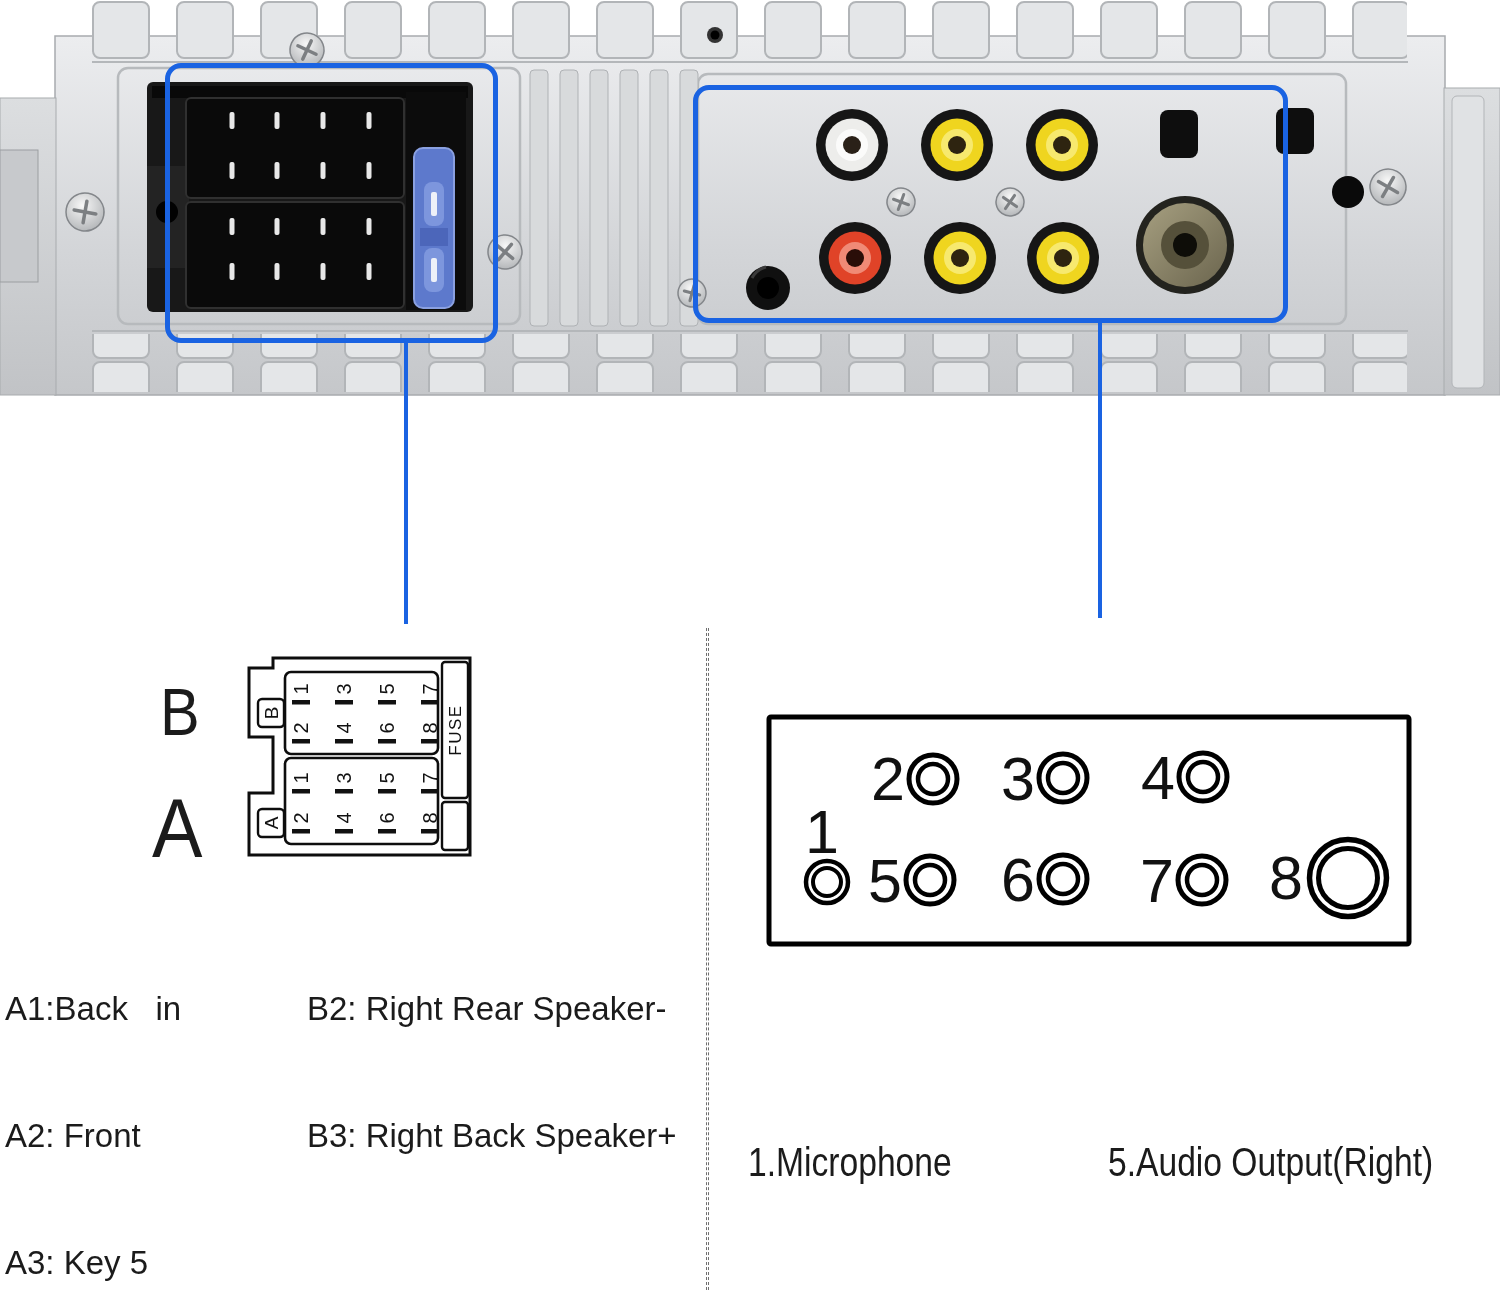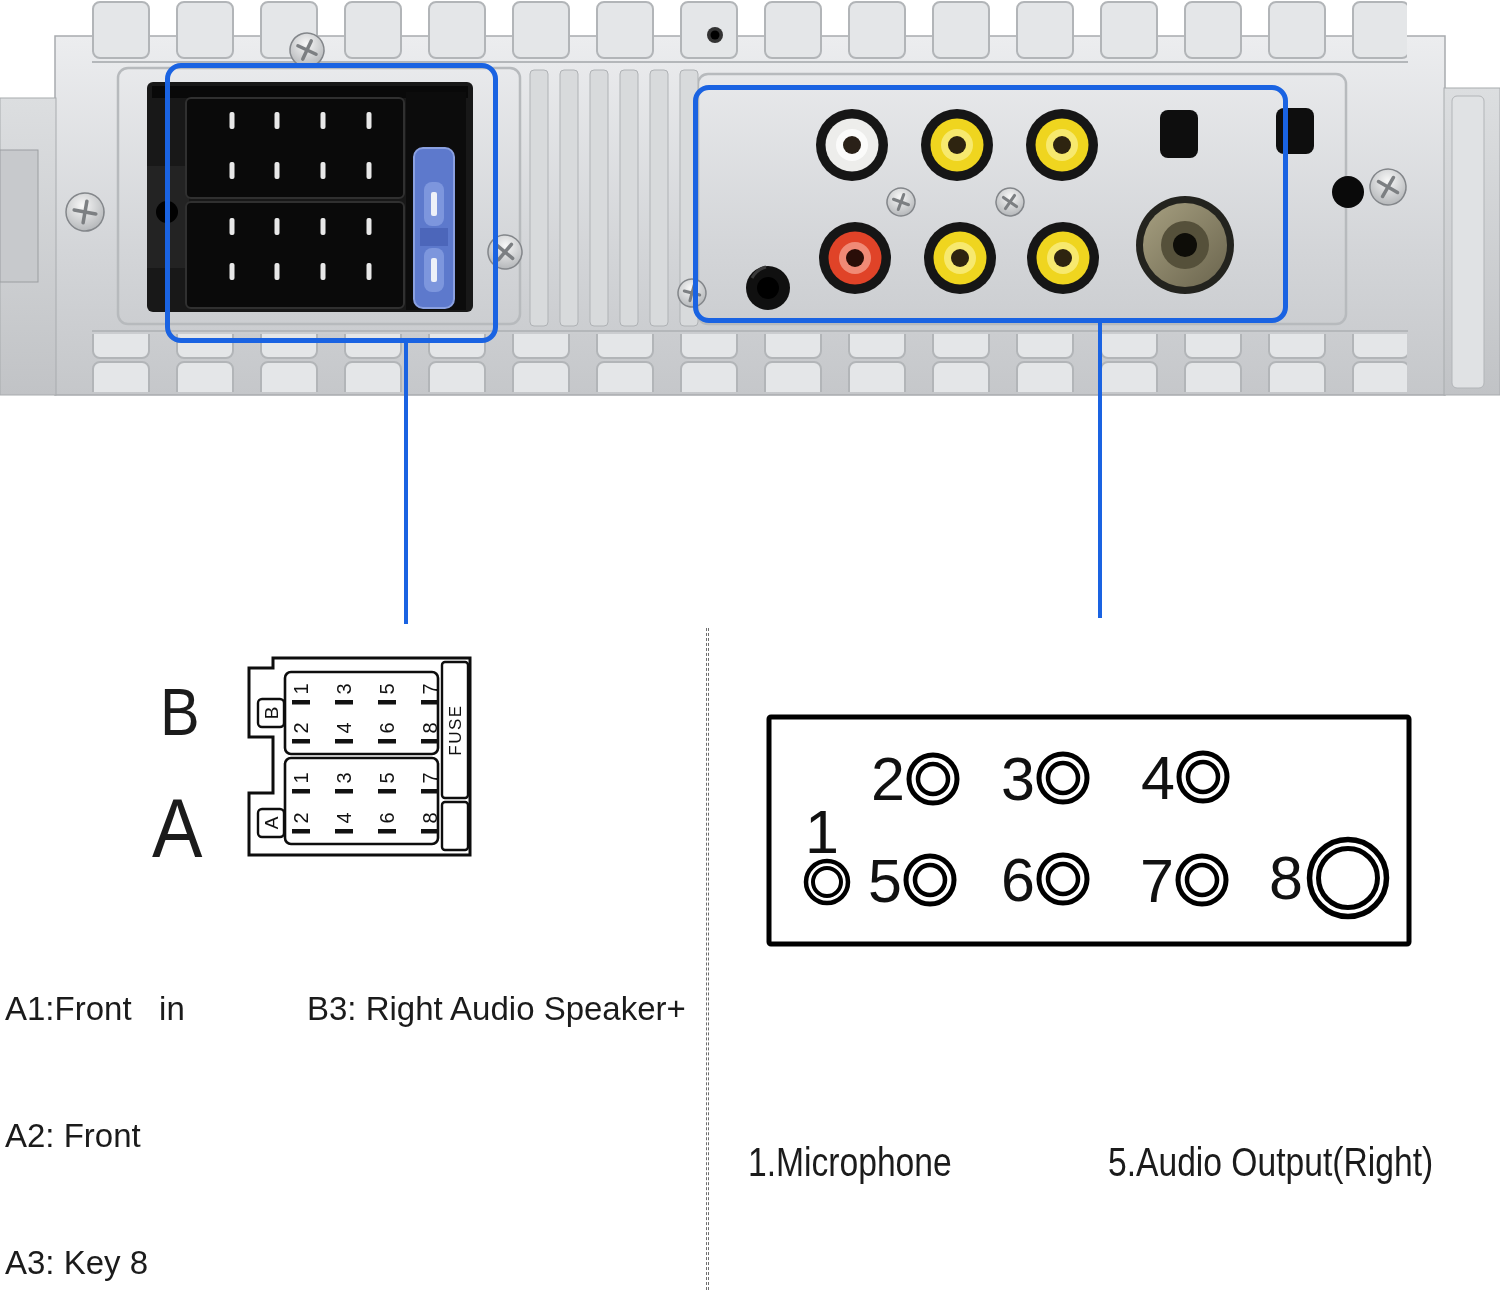--- a/index.html
+++ b/index.html
@@ -274,31 +274,32 @@
       <text transform="translate(387,818) rotate(-90)" text-anchor="middle" dominant-baseline="central">6</text>
       <text transform="translate(430,818) rotate(-90)" text-anchor="middle" dominant-baseline="central">8</text>
       <rect x="292" y="829" width="18" height="4.5" fill="#111"></rect>
         <rect x="335" y="829" width="18" height="4.5" fill="#111"></rect>
         <rect x="378" y="829" width="18" height="4.5" fill="#111"></rect>
         <rect x="421" y="829" width="18" height="4.5" fill="#111"></rect>
     </g>
   </svg>
 
   <div class="pin-col" id="pin-col-a">
-    <div>A1:Front   in</div>
+    <div>A1:Back   in</div>
     <div>A2: Front</div>
-    <div>A3: Key 8</div>
+    <div>A3: Key 5</div>
     
     
     
     
     
   </div>
   <div class="pin-col" id="pin-col-b">
-    <div>B3: Right Audio Speaker+</div>
+    <div>B2: Right Rear Speaker-</div>
+    <div>B3: Right Back Speaker+</div>
     
     
     
     
     
   </div>
 
   <svg style="left:765px;top:713px" width="650" height="237" viewBox="765 713 650 237">
     <rect x="769" y="717" width="640" height="227" rx="2" fill="#fff" stroke="#000" stroke-width="5"></rect>
     <g fill="none" stroke="#000">

